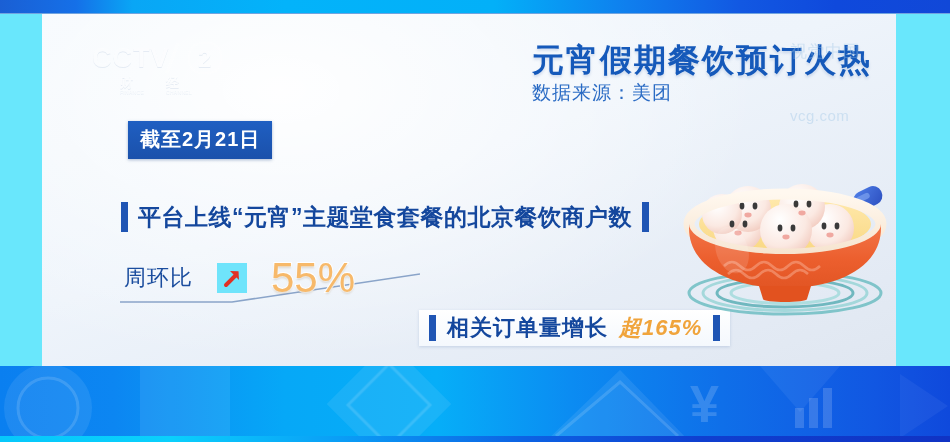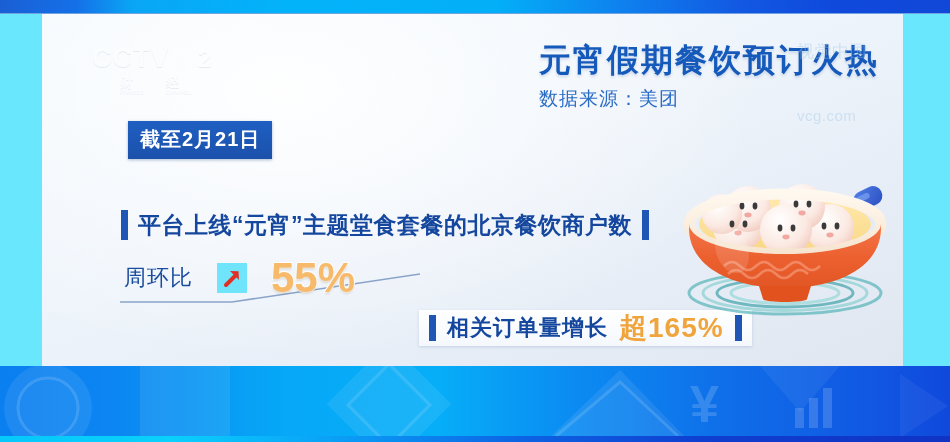--- a/index.html
+++ b/index.html
@@ -26,21 +26,20 @@
   
   .rail{position:absolute;top:14px;height:352px;background:#69e7fc;}
   .rail-left{left:0;width:42px;}
   .rail-right{left:896px;width:54px;}
 
   
   .stage{
     position:absolute;left:42px;top:14px;width:854px;height:423px;
     background:linear-gradient(160deg,#f2f8fd 0%,#eef4fb 40%,#e3eaf4 78%,#dde4ee 100%);
     overflow:hidden;
-    padding-left:7px;
   }
   .stage-sheen{
     position:absolute;left:0;top:0;width:100%;height:100%;
     background:radial-gradient(ellipse at 28% 18%, rgba(255,255,255,.95) 0%, rgba(255,255,255,0) 55%);
     pointer-events:none;
   }
 
   
   .cctv-logo{
     position:absolute;left:50px;top:28px;width:130px;height:62px;
@@ -72,42 +71,42 @@
   
   .headline-wrap{
     position:absolute;right:24px;top:26px;text-align:left;
   }
   .headline{
     font-size:32px;font-weight:bold;color:#1559ba;
     letter-spacing:2px;line-height:40px;white-space:nowrap;
     text-shadow:0 2px 3px rgba(30,80,160,.18);
   }
   .subline{
-    margin-top:6px;
+    margin-top:0;
     font-size:19px;color:#2a6bc4;letter-spacing:1px;white-space:nowrap;
   }
   .wm{
     position:absolute;right:36px;top:28px;
     font-size:17px;color:#9fc6e6;opacity:.40;line-height:19px;
     text-align:left;letter-spacing:.5px;pointer-events:none;
   }
   .wm .wm2{font-size:15px;margin-top:45px;}
 
   
   .date-badge{
     position:absolute;left:86px;top:107px;
     padding:5px 12px 6px 12px;
     background:linear-gradient(180deg,#1f5fc2 0%,#1b51ab 100%);
     color:#ffffff;font-size:20px;font-weight:bold;letter-spacing:1px;
     box-shadow:0 1px 3px rgba(20,60,130,.35);
   }
 
   
   .statement{
-    position:absolute;left:79px;top:196px;
+    position:absolute;left:79px;top:188px;
     display:flex;gap:10px;
   }
   .vbar{
     display:inline-block;width:7px;height:30px;
     background:#1f55b4;flex:0 0 auto;
   }
   .statement-text{
     font-size:23px;font-weight:bold;color:#14479d;letter-spacing:.5px;
     white-space:nowrap;
   }
@@ -118,21 +117,21 @@
     display:flex;align-items:center;gap:24px;
   }
   .pct-label{
     font-size:22px;color:#1b4d9e;letter-spacing:1px;
   }
   .arrow-tile{
     width:30px;height:30px;background:#6fe4fb;
     display:flex;align-items:center;justify-content:center;flex:0 0 auto;
   }
   .pct-value{
-    font-size:42px;font-weight:bold;color:#f7b96a;
+    font-size:42px;font-weight:normal;color:#f7b96a;
     letter-spacing:0px;line-height:44px;
     -webkit-text-stroke:2px #ffffff;
     paint-order:stroke fill;
     text-shadow:0 2px 2px rgba(120,90,40,.18);
   }
 
   
   .trend-line{
     position:absolute;left:78px;top:258px;width:300px;height:50px;
     pointer-events:none;
@@ -146,21 +145,21 @@
     background:linear-gradient(180deg,#ffffff 0%,#f4f8fd 100%);
     box-shadow:0 1px 3px rgba(40,80,150,.18);
   }
   .order-badge .obar{
     width:7px;height:26px;background:#1f55b4;flex:0 0 auto;
   }
   .order-text{
     font-size:22px;font-weight:bold;color:#14479d;letter-spacing:1px;white-space:nowrap;
   }
   .order-value{
-    font-size:28px;font-weight:bold;color:#f0a43c;letter-spacing:1px;white-space:nowrap;
+    font-size:22px;font-weight:bold;color:#f0a43c;letter-spacing:1px;white-space:nowrap;font-style:italic;
   }
 
   
   .bowl-art{position:absolute;left:620px;top:148px;width:250px;height:155px;}
 
   
   .bottom-band{
     position:absolute;left:0;top:366px;width:950px;height:76px;
     overflow:hidden;
     background:linear-gradient(90deg,#0a7ff0 0%,#0c86f2 12%,#06a8f7 30%,

